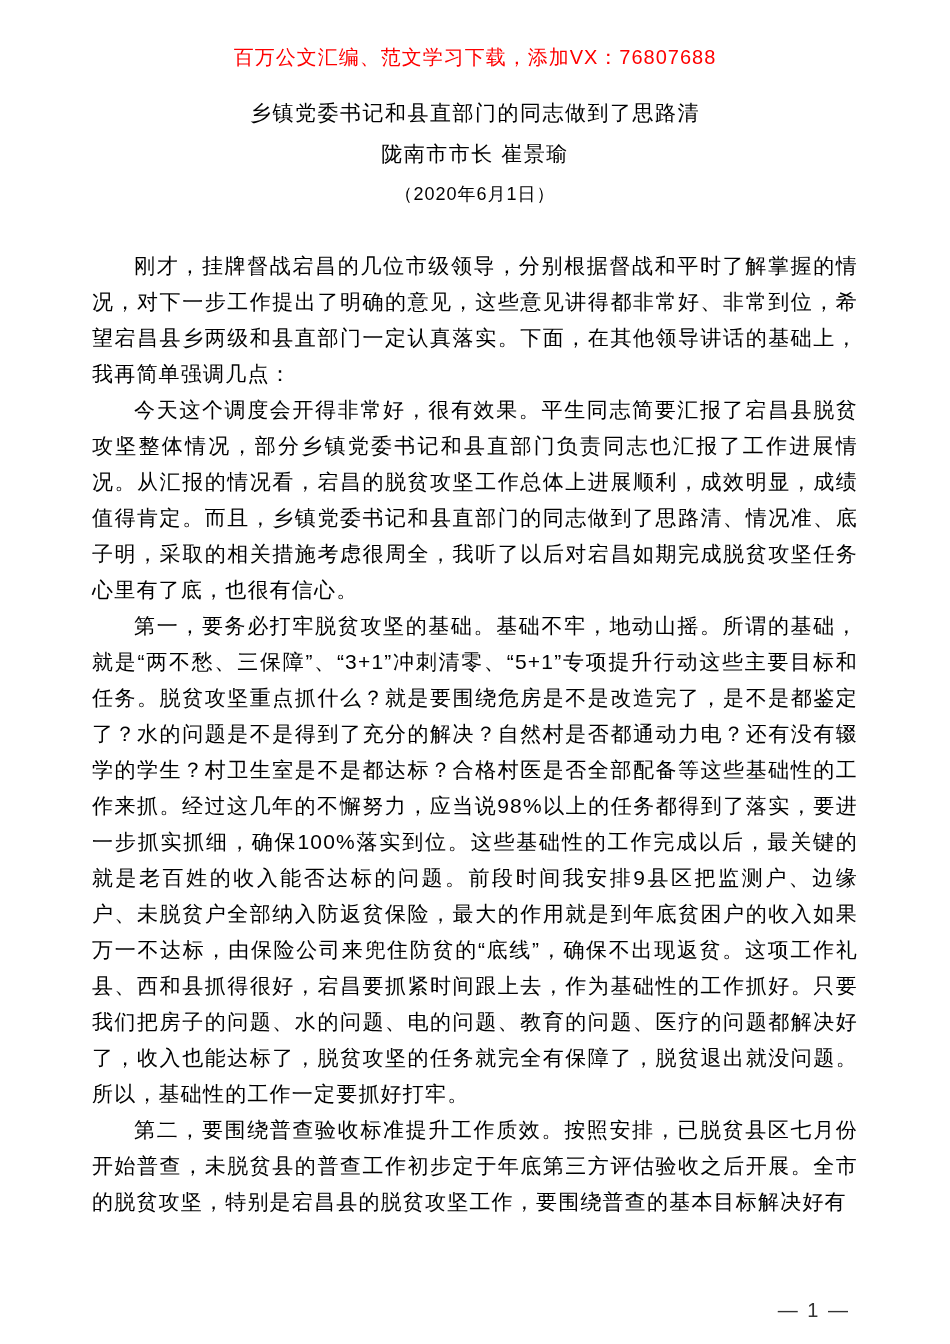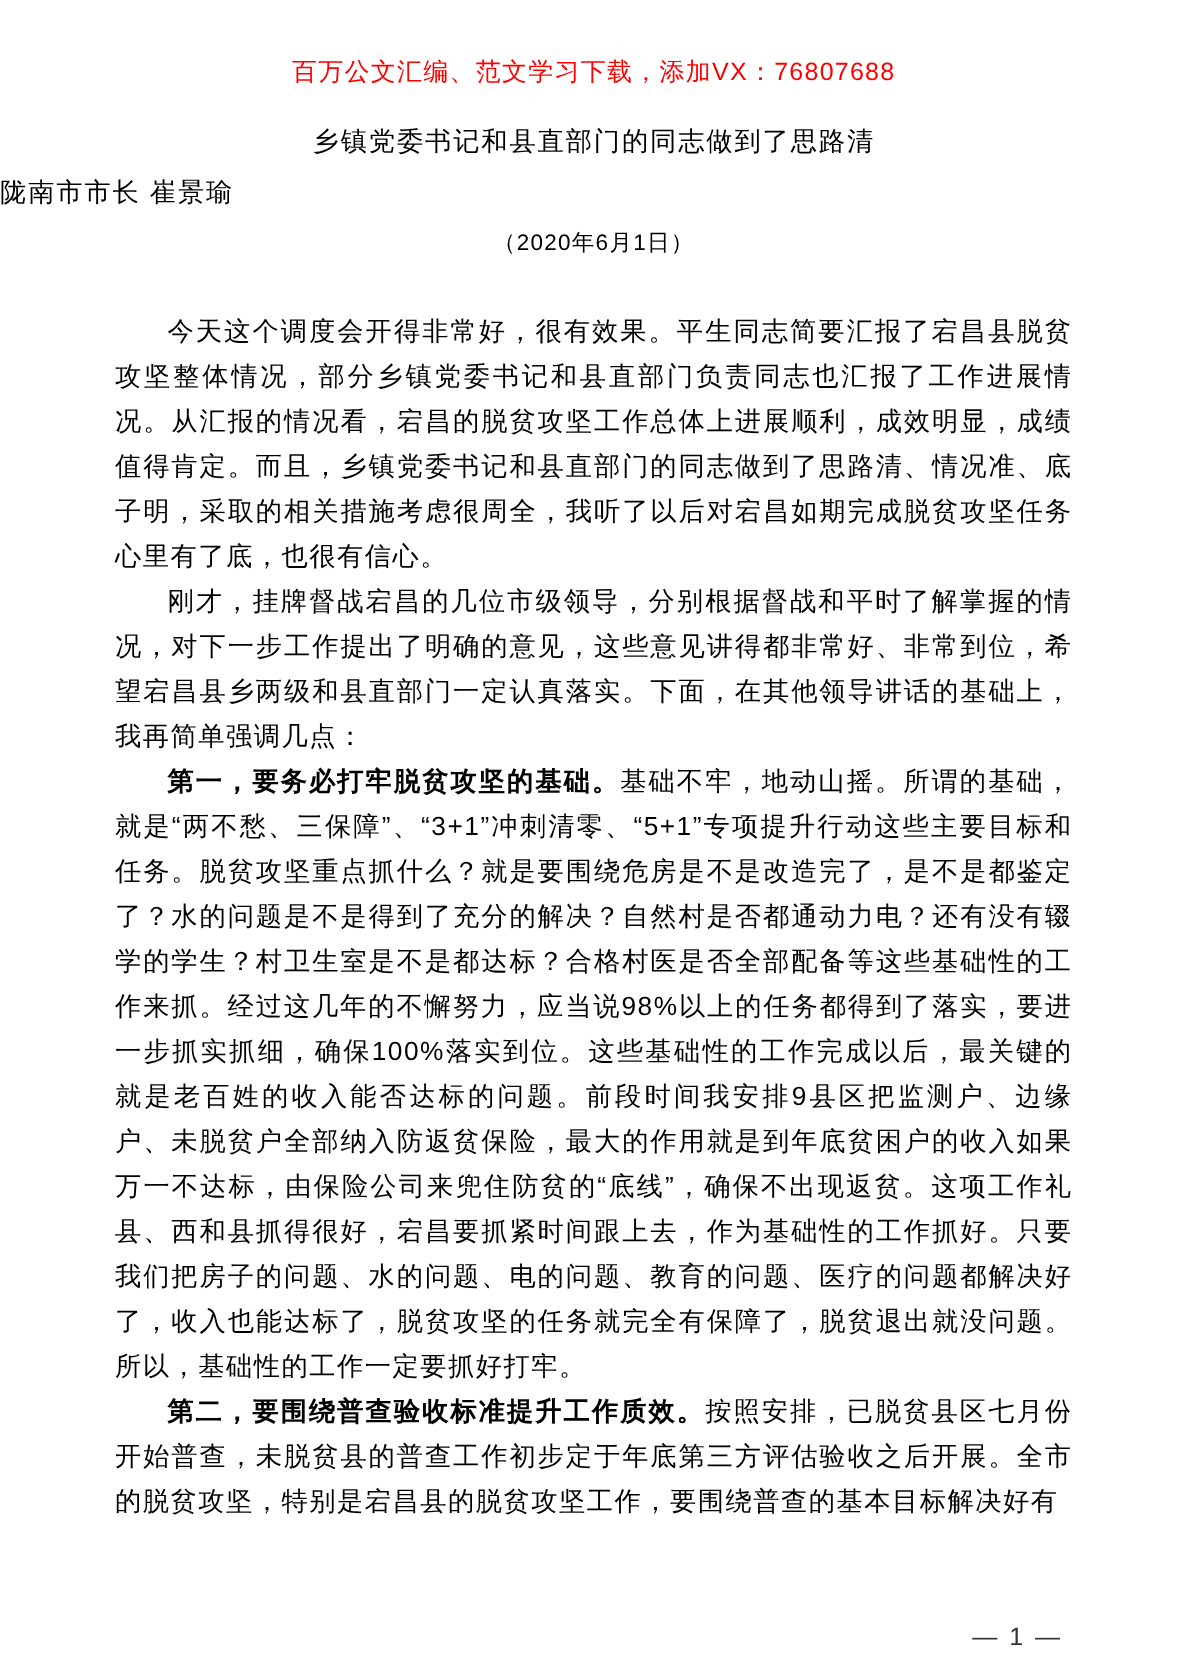--- a/index.html
+++ b/index.html
@@ -23,21 +23,21 @@
   }
   .doc-title {
     margin-top: 28px;
     text-align: center;
     font-size: 21px;
     font-weight: 400;
     letter-spacing: 1.5px;
   }
   .doc-author {
     margin-top: 13px;
-    text-align: left;
+    text-align: center;
     font-size: 21px;
     letter-spacing: 1.5px;
   }
   .doc-date {
     margin-top: 14px;
     text-align: center;
     font-size: 18px;
     letter-spacing: 1px;
   }
   .doc-body {
@@ -46,21 +46,21 @@
     font-size: 21px;
     line-height: 36px;
     letter-spacing: 1.2px;
     text-align: justify;
   }
   .doc-body p {
     text-indent: 2em;
     margin: 0;
   }
   .doc-body p .lead {
-    font-weight: 700;
+    font-weight: 400;
   }
   .page-number {
     position: absolute;
     right: 100px;
     bottom: 22px;
     font-size: 20px;
     letter-spacing: 2px;
     color: #333333;
   }
 </style>
@@ -72,23 +72,23 @@
   <div class="watermark">百万公文汇编、范文学习下载，添加VX：76807688</div>
 
   <h1 class="doc-title">乡镇党委书记和县直部门的同志做到了思路清</h1>
 
   <div class="doc-author">陇南市市长  崔景瑜</div>
 
   <div class="doc-date">（2020年6月1日）</div>
 
   <div class="doc-body">
 
+    <p><span class="lead"></span><span>刚才，挂牌督战宕昌的几位市级领导，分别根据督战和平时了解掌握的情况，对下一步工作提出了明确的意见，这些意见讲得都非常好、非常到位，希望宕昌县乡两级和县直部门一定认真落实。下面，在其他领导讲话的基础上，我再简单强调几点：</span></p>
+
     <p><span class="lead"></span><span>今天这个调度会开得非常好，很有效果。平生同志简要汇报了宕昌县脱贫攻坚整体情况，部分乡镇党委书记和县直部门负责同志也汇报了工作进展情况。从汇报的情况看，宕昌的脱贫攻坚工作总体上进展顺利，成效明显，成绩值得肯定。而且，乡镇党委书记和县直部门的同志做到了思路清、情况准、底子明，采取的相关措施考虑很周全，我听了以后对宕昌如期完成脱贫攻坚任务心里有了底，也很有信心。</span></p>
-
-    <p><span class="lead"></span><span>刚才，挂牌督战宕昌的几位市级领导，分别根据督战和平时了解掌握的情况，对下一步工作提出了明确的意见，这些意见讲得都非常好、非常到位，希望宕昌县乡两级和县直部门一定认真落实。下面，在其他领导讲话的基础上，我再简单强调几点：</span></p>
 
     <p><span class="lead">第一，要务必打牢脱贫攻坚的基础。</span><span>基础不牢，地动山摇。所谓的基础，就是“两不愁、三保障”、“3+1”冲刺清零、“5+1”专项提升行动这些主要目标和任务。脱贫攻坚重点抓什么？就是要围绕危房是不是改造完了，是不是都鉴定了？水的问题是不是得到了充分的解决？自然村是否都通动力电？还有没有辍学的学生？村卫生室是不是都达标？合格村医是否全部配备等这些基础性的工作来抓。经过这几年的不懈努力，应当说98%以上的任务都得到了落实，要进一步抓实抓细，确保100%落实到位。这些基础性的工作完成以后，最关键的就是老百姓的收入能否达标的问题。前段时间我安排9县区把监测户、边缘户、未脱贫户全部纳入防返贫保险，最大的作用就是到年底贫困户的收入如果万一不达标，由保险公司来兜住防贫的“底线”，确保不出现返贫。这项工作礼县、西和县抓得很好，宕昌要抓紧时间跟上去，作为基础性的工作抓好。只要我们把房子的问题、水的问题、电的问题、教育的问题、医疗的问题都解决好了，收入也能达标了，脱贫攻坚的任务就完全有保障了，脱贫退出就没问题。所以，基础性的工作一定要抓好打牢。</span></p>
 
     <p><span class="lead">第二，要围绕普查验收标准提升工作质效。</span><span>按照安排，已脱贫县区七月份开始普查，未脱贫县的普查工作初步定于年底第三方评估验收之后开展。全市的脱贫攻坚，特别是宕昌县的脱贫攻坚工作，要围绕普查的基本目标解决好有</span></p>
 
   </div>
 
   <div class="page-number">—  1  —</div>
 
 </div>

